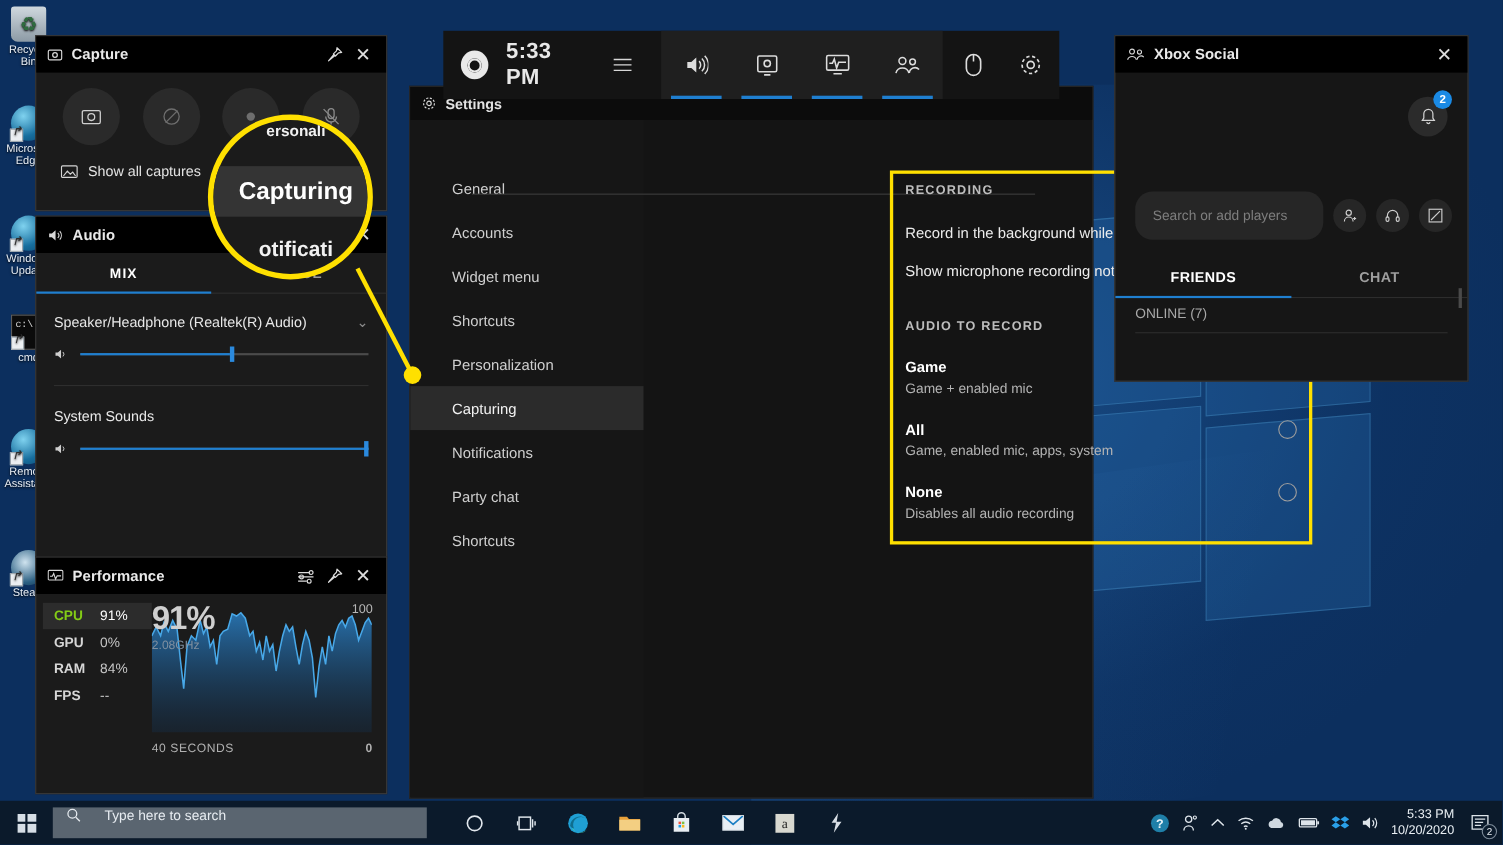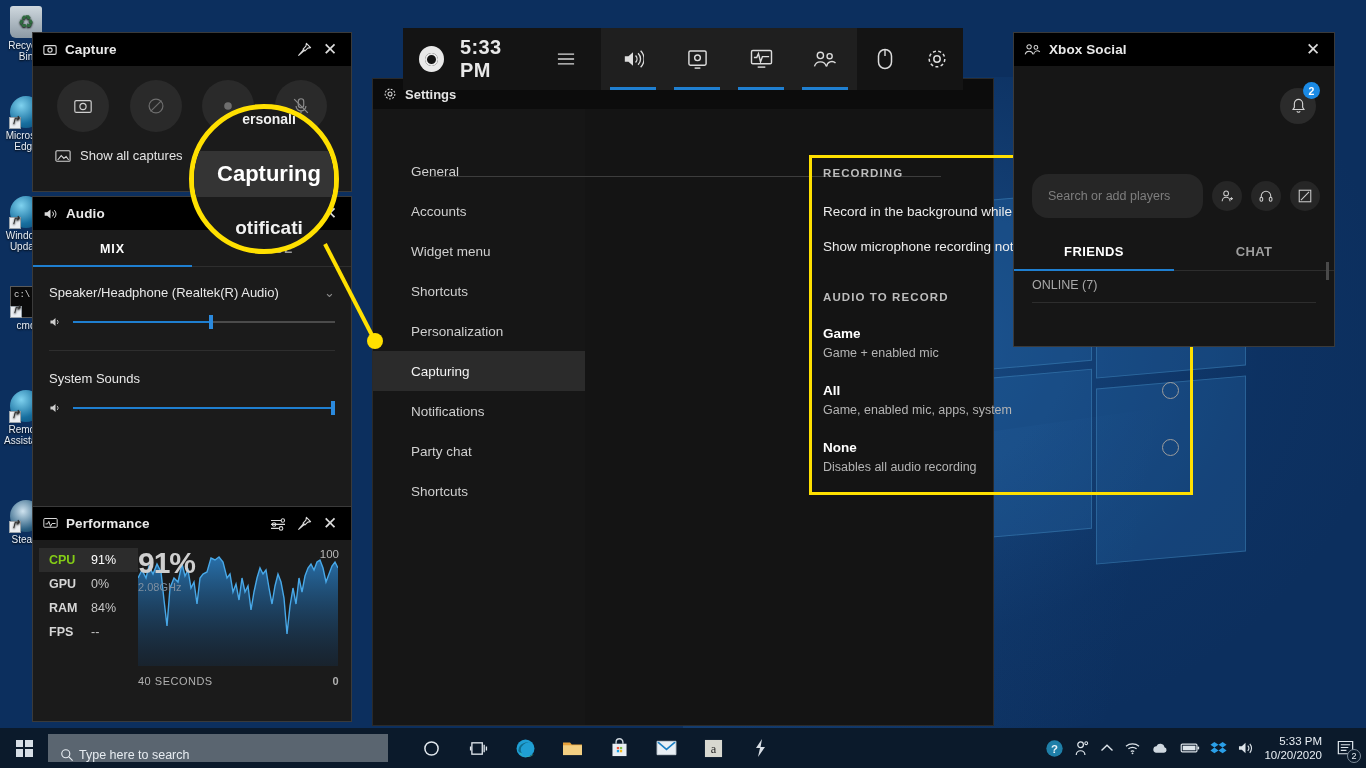--- a/index.html
+++ b/index.html
@@ -187,22 +187,22 @@
   .mag-cur{ top:52px; font-size:22px; }
   .mag-next{ top:108px; font-size:19px; color:#f1f1f1; }
   .mag-band{ position:absolute; left:0; right:0; top:42px; height:46px; background:#343434; }
   #mag-line{ position:absolute; left:0; top:0; width:100%; height:100%; pointer-events:none; }
 
   
   #taskbar{ position:absolute; left:0; bottom:0; width:1366px; height:40px; background:#0b1a2b; display:flex; align-items:center; }
   .start{ width:48px; height:40px; display:flex; align-items:center; justify-content:center; }
   .win-logo{ width:17px; height:17px; display:grid; grid-template-columns:1fr 1fr; grid-template-rows:1fr 1fr; gap:2px; }
   .win-logo span{ background:#d6dee6; display:block; }
-  .tb-search{ width:340px; height:28px; background:#5a6570; display:flex; align-items:flex-end;
-              gap:5px; padding-left:12px; color:#e7ecf1; font-size:12.5px; }
+  .tb-search{ width:340px; height:28px; background:#5a6570; display:flex; align-items:flex-start;
+              gap:21px; padding-left:12px; color:#e7ecf1; font-size:12.5px; }
   .tb-icons{ display:flex; align-items:center; gap:1px; margin-left:20px; }
   .tb-ic{ width:46px; height:40px; display:flex; align-items:center; justify-content:center; color:#e2e8ee; }
   .tray{ margin-left:auto; display:flex; align-items:center; gap:10px; padding-right:8px; color:#dde4ea; font-size:12px; }
   .tray-clock{ text-align:right; font-size:11.5px; line-height:14px; color:#e8eef3; }
   .action-center{ position:relative; width:26px; height:26px; display:flex; align-items:center; justify-content:center; }
   .ac-badge{ position:absolute; right:-3px; bottom:-2px; width:14px; height:14px; border-radius:50%;
              background:#0b1a2b; border:1px solid #7d8b99; color:#e8eef3; font-size:9px;
              display:flex; align-items:center; justify-content:center; }
   svg{ display:block; }
 </style>

